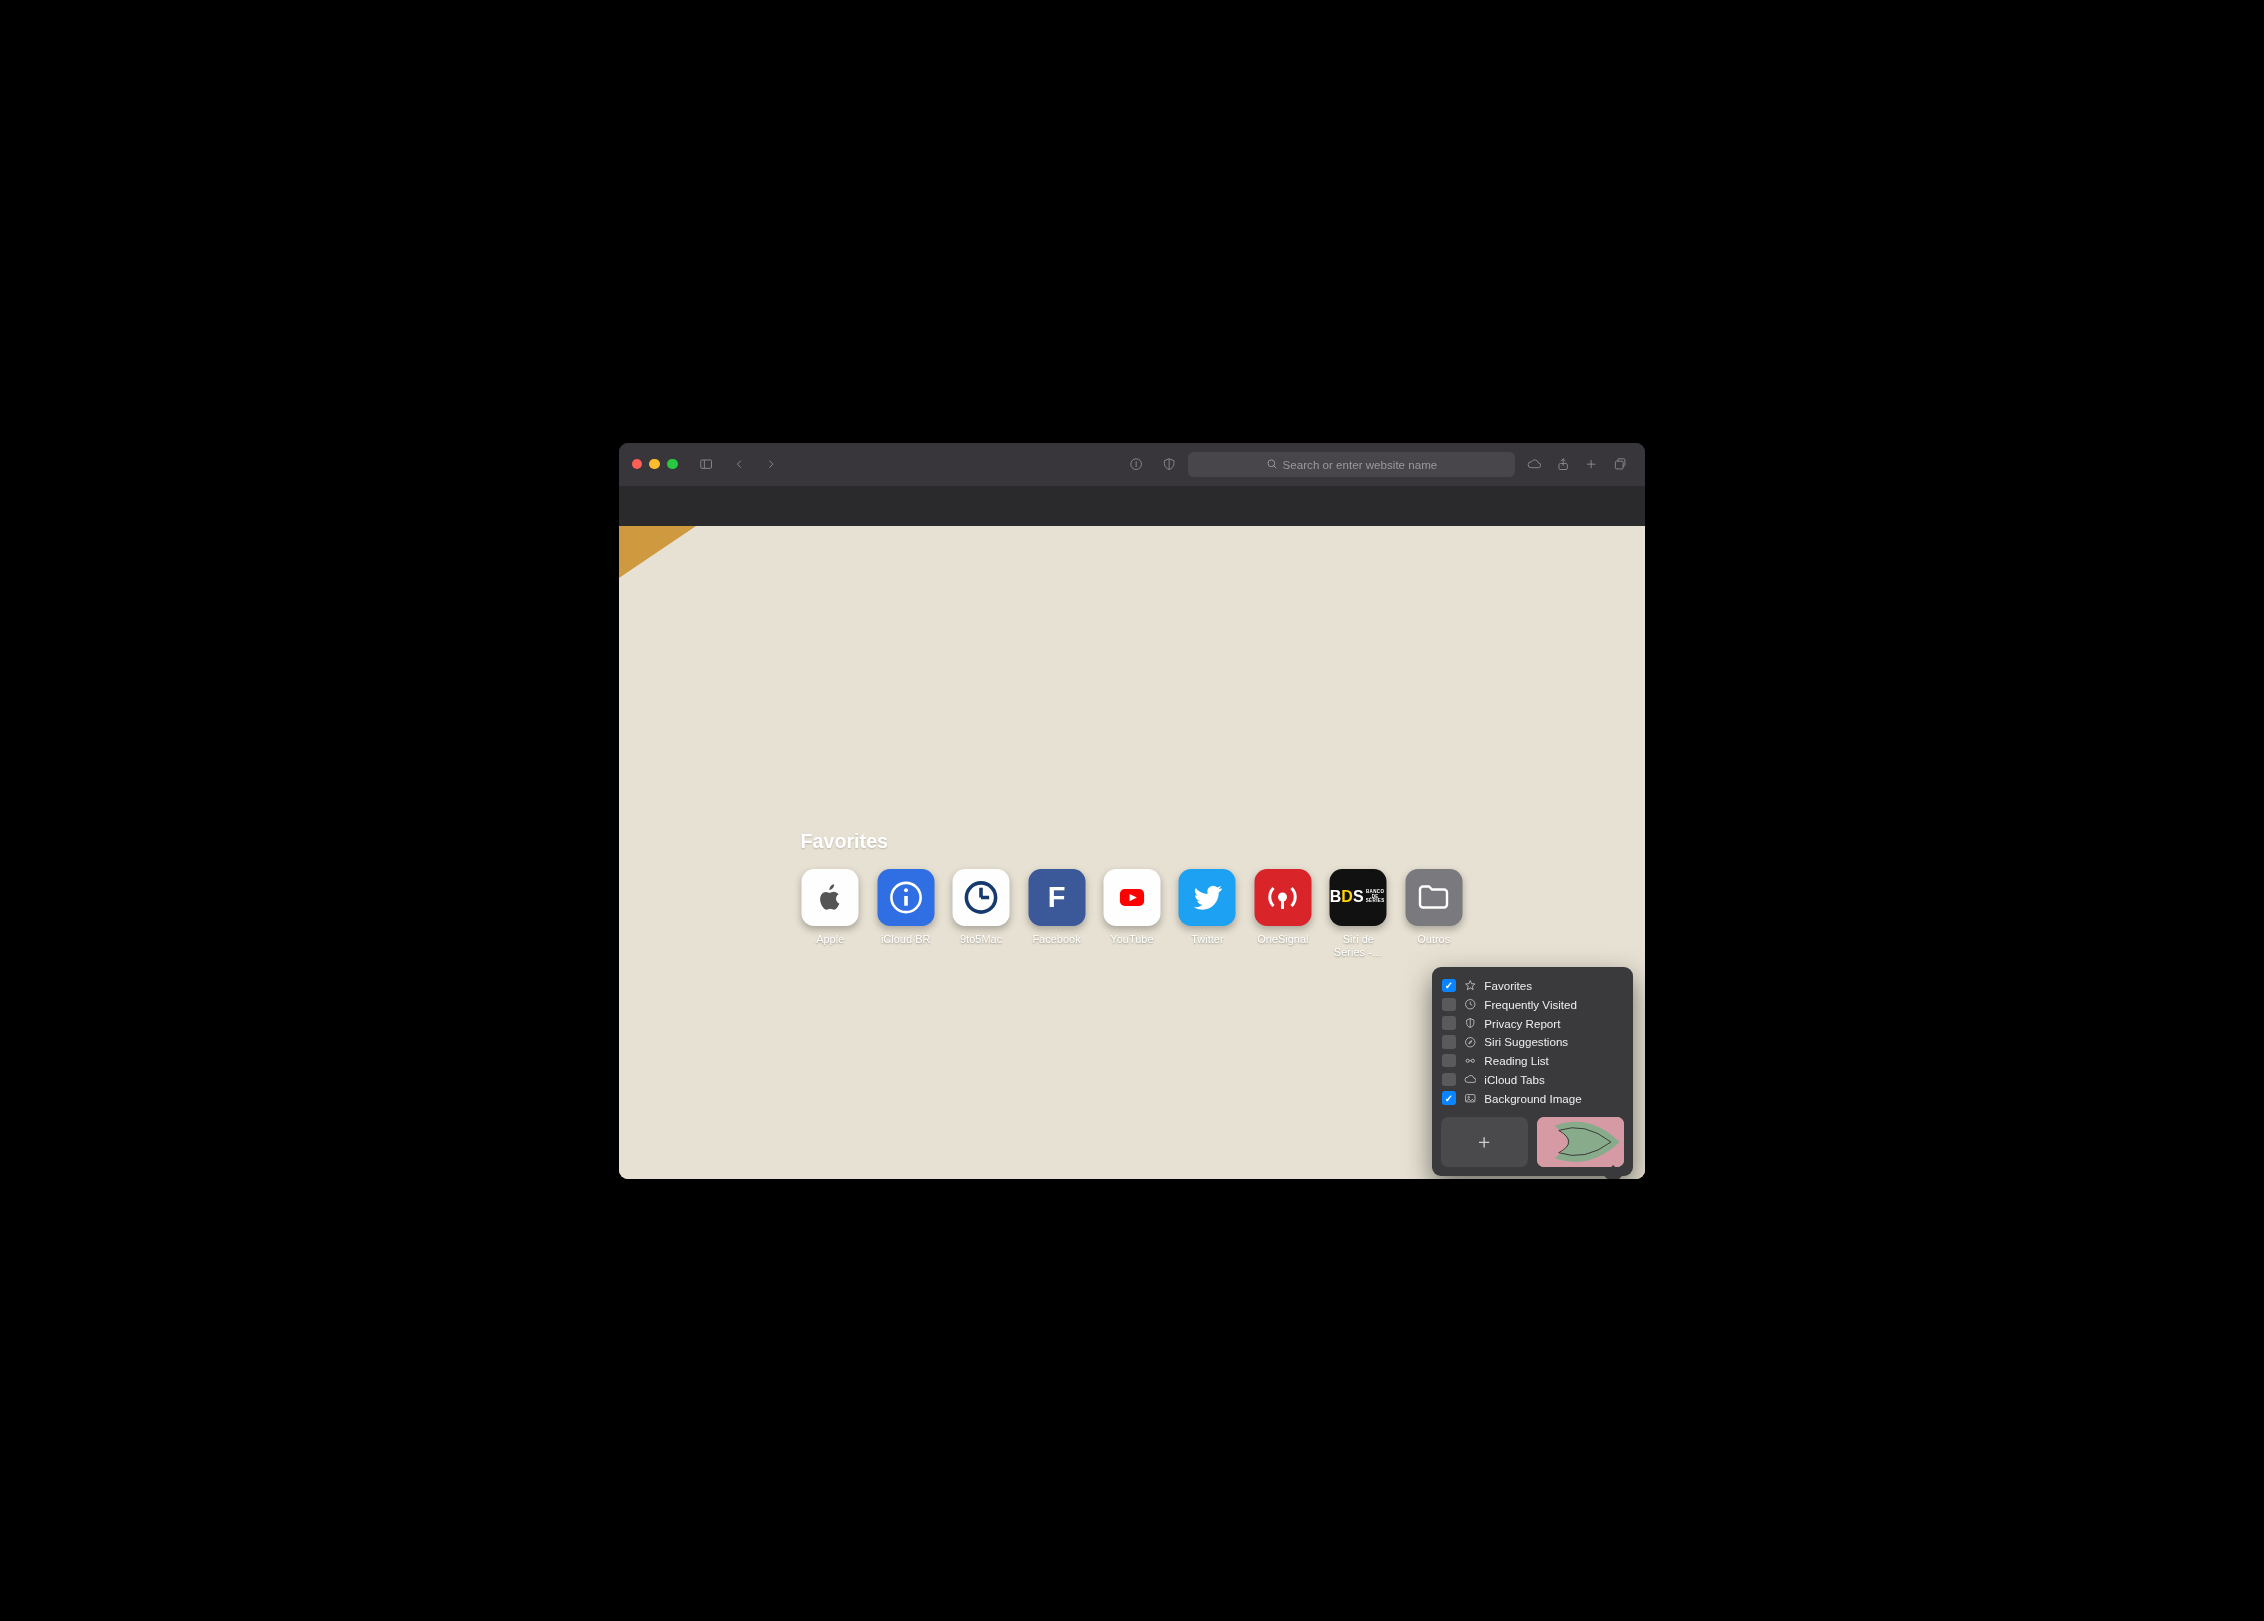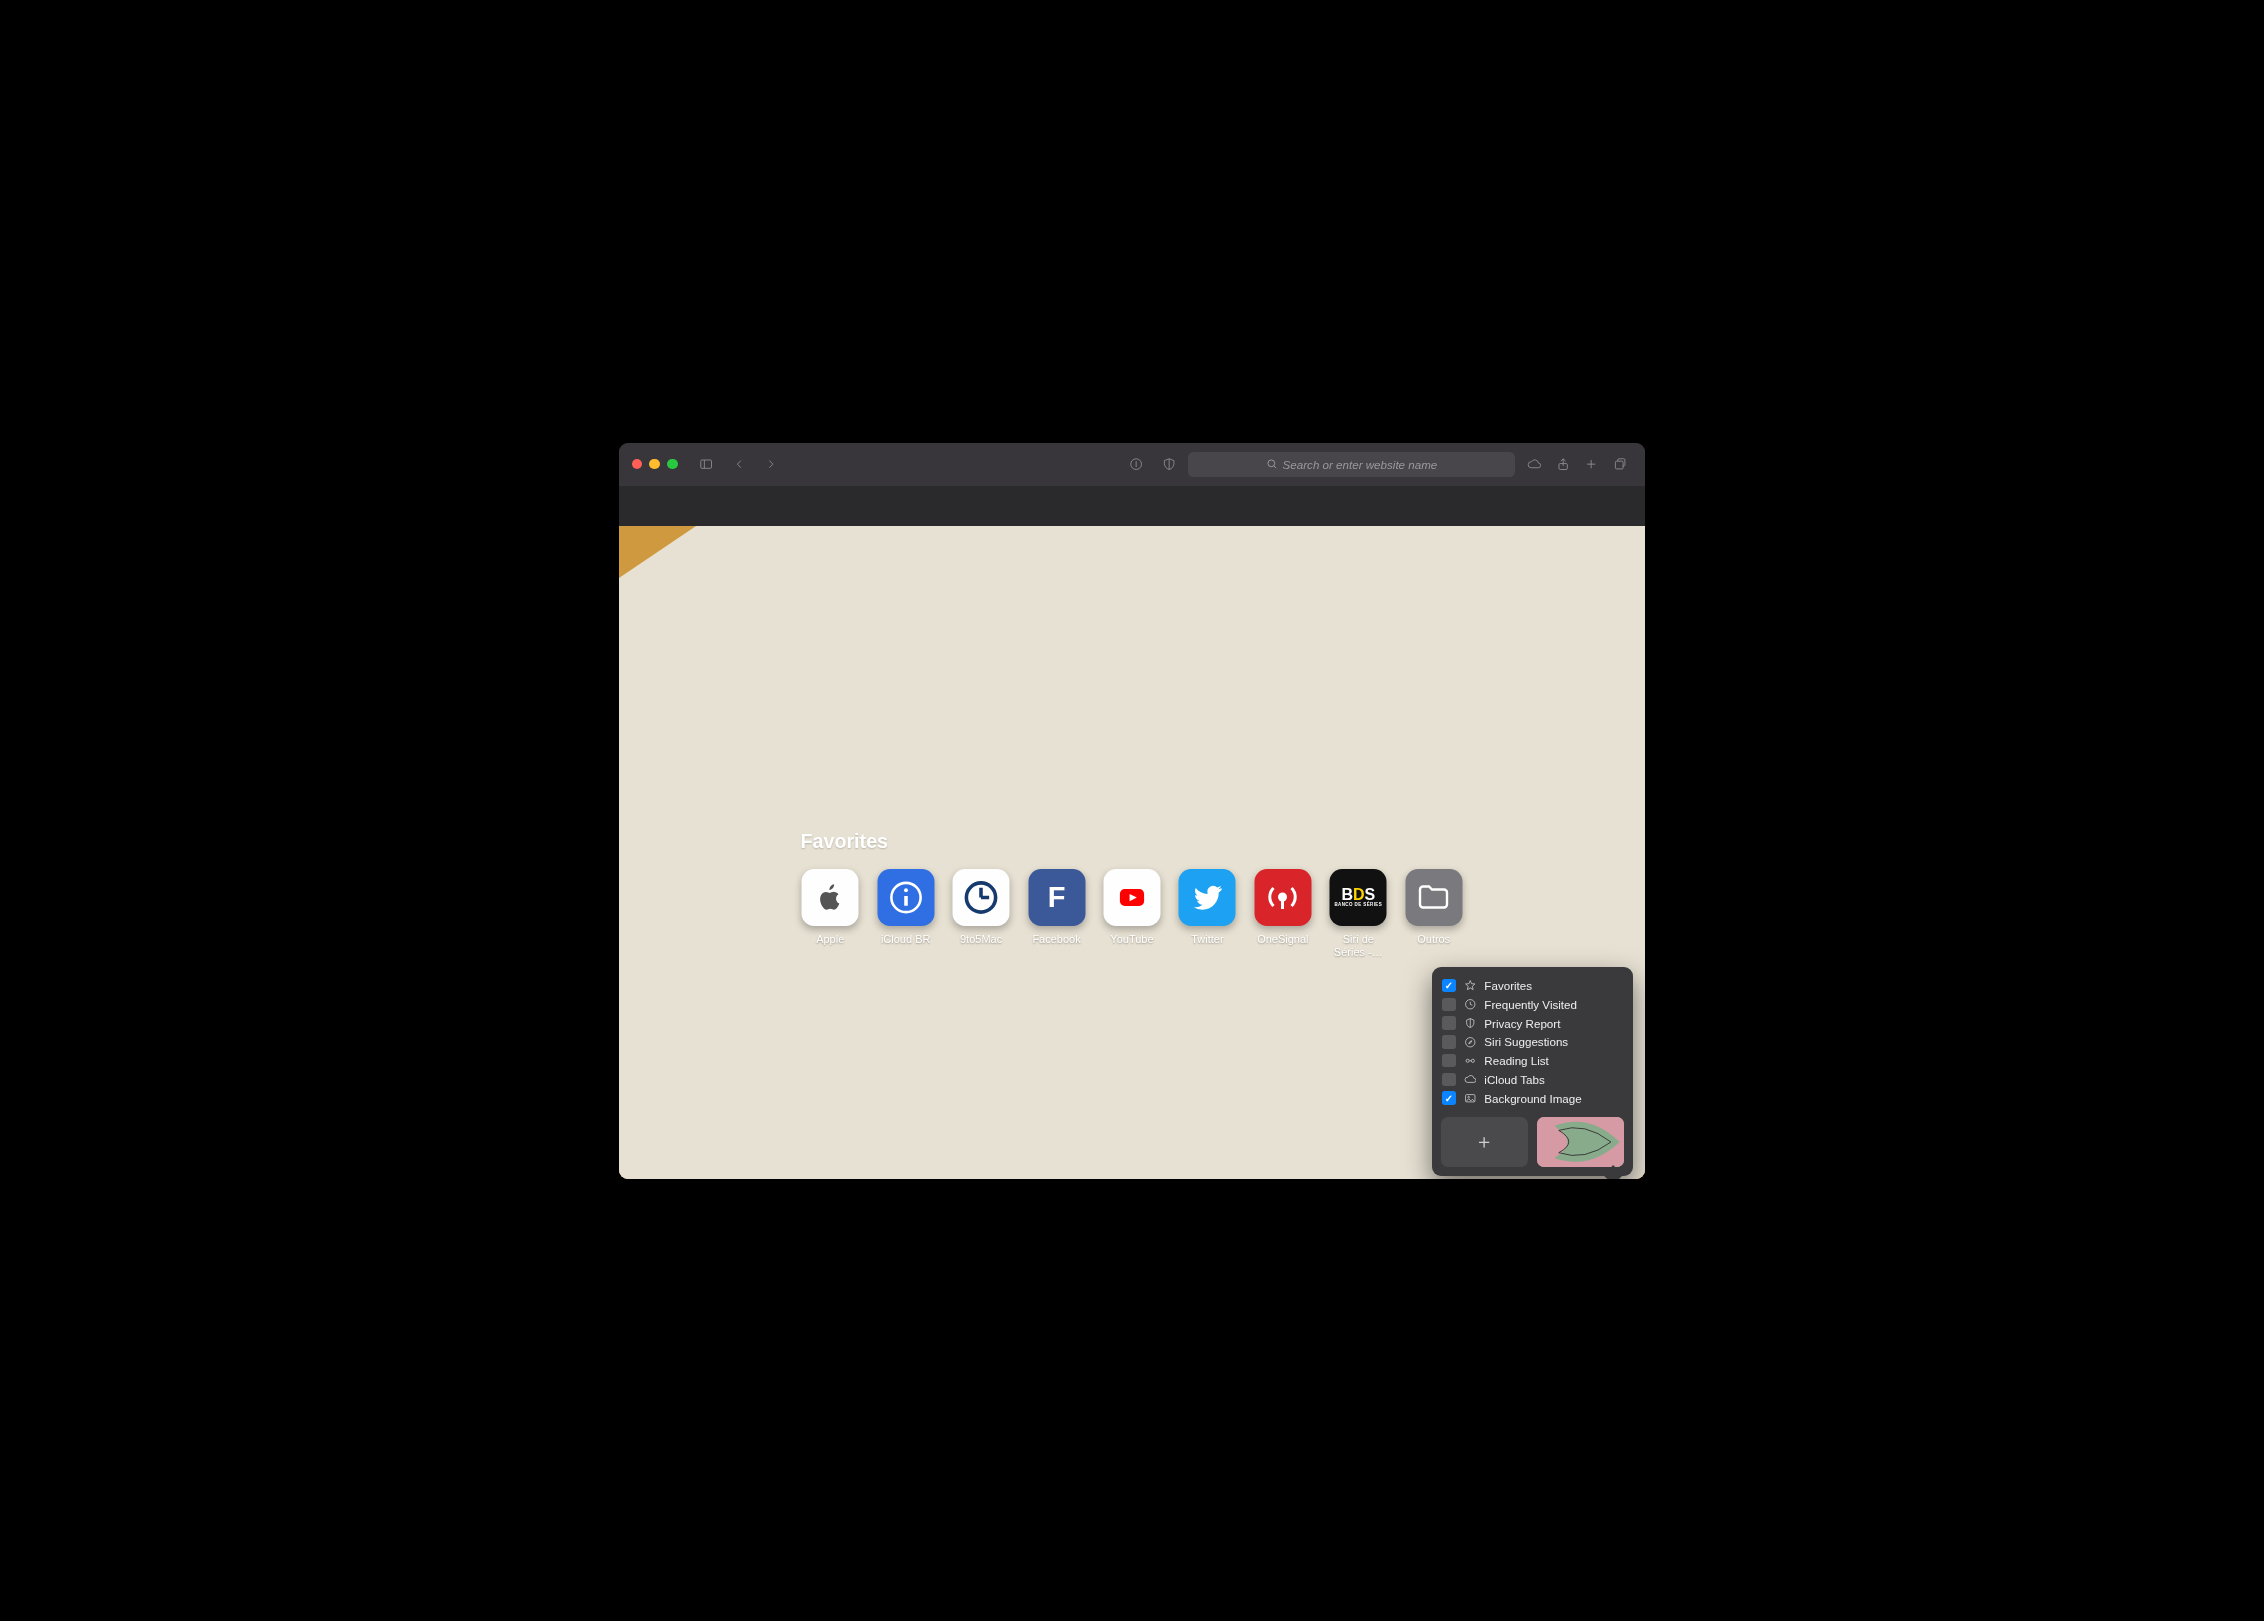--- a/index.html
+++ b/index.html
@@ -46,21 +46,20 @@
     margin: 0 auto;
     height: 25px;
     background: #48464a;
     border-radius: 5.4px;
     display: flex;
     align-items: center;
     justify-content: center;
     color: #9a989c;
     font-size: 11.6px;
     gap: 5.4px;
-    font-style: italic;
   }
   .toolbar-right { display: flex; gap: 3.6px; margin-left: auto; }
   .content {
     position: relative;
     width: 100%;
     height: calc(100% - 43px);
     overflow: hidden;
     margin-top: 40px;
   }
   .bg { position: absolute; inset: 0; background: #8fb4c9; }
@@ -295,21 +294,21 @@
                 <circle cx="12" cy="12" r="3" fill="#fff" stroke="none"></circle>
                 <path d="M6 6a8.5 8.5 0 0 0 0 12"></path>
                 <path d="M18 6a8.5 8.5 0 0 1 0 12"></path>
                 <line x1="12" y1="13" x2="12" y2="20"></line>
               </svg>
           </div>
           <span class="label">OneSignal</span>
         </div>
 
         <div class="fav">
-          <div class="tile t-black" style="flex-direction:column;font-size:16px;line-height:1">
+          <div class="tile t-black" style="flex-direction:row;font-size:16px;line-height:1">
             <span style="font-weight:800"><span style="color:#fff">B</span><span style="color:#ffd400">D</span><span style="color:#fff">S</span></span>
             <span style="font-size:4.5px;letter-spacing:0.4px;color:#fff">BANCO DE SÉRIES</span>
           </div>
           <span class="label">Siri de Séries -…</span>
         </div>
 
         <div class="fav">
           <div class="tile t-gray">
             <svg viewBox="0 0 24 24" width="36" height="36" fill="none" stroke="#fff" stroke-width="1.6">
                 <path d="M3 7a2 2 0 0 1 2-2h4l2 2h8a2 2 0 0 1 2 2v8a2 2 0 0 1-2 2H5a2 2 0 0 1-2-2V7z"></path>

